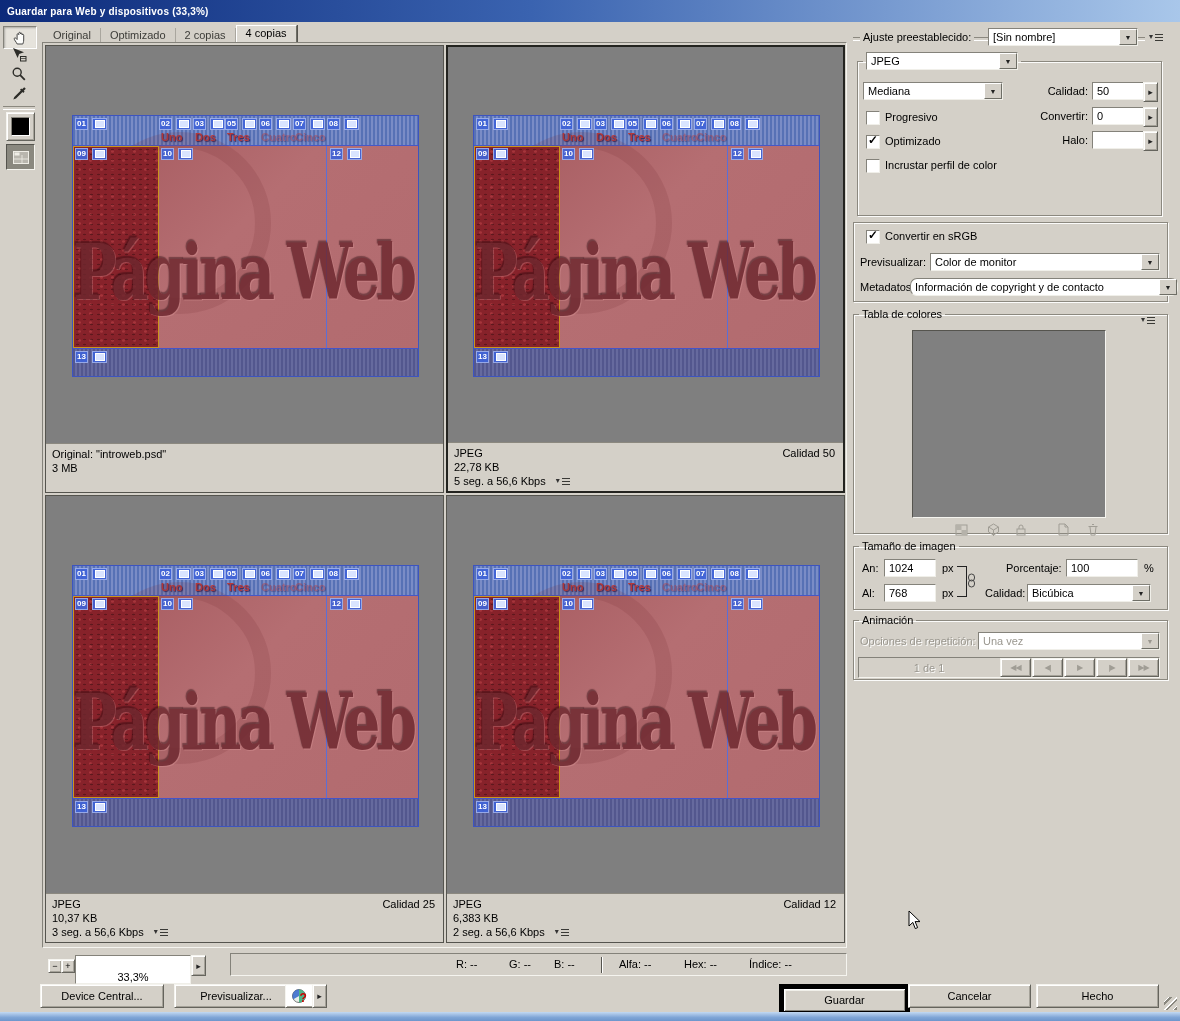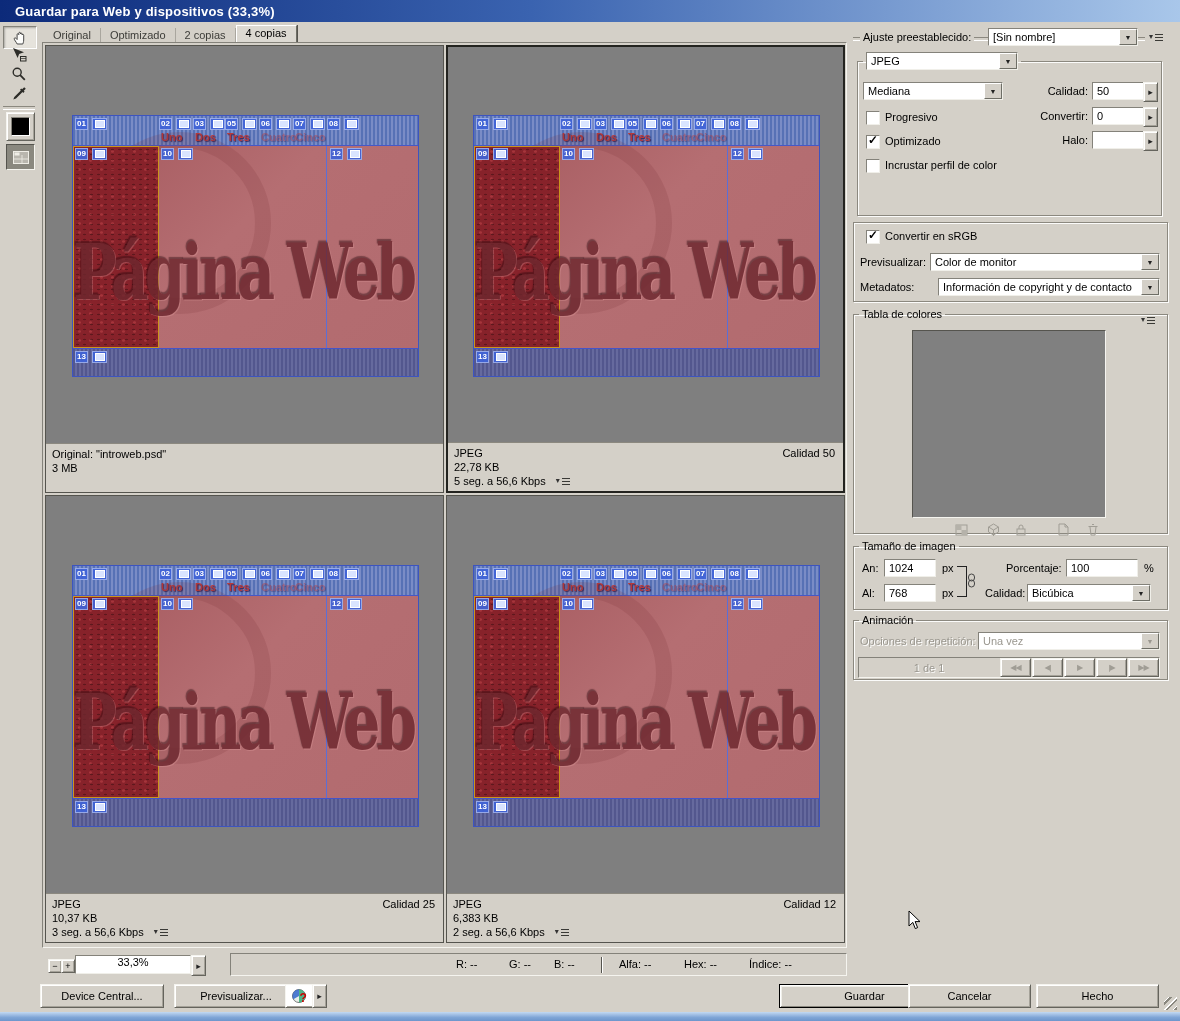--- a/index.html
+++ b/index.html
@@ -2,31 +2,31 @@
 <html><head>
 <meta charset="utf-8">
 <style>
   html,body{margin:0;padding:0;background:#555;}
   #screen{position:relative;width:1180px;height:1021px;background:#d4d0c8;overflow:hidden;
           font-family:"Liberation Sans",sans-serif;font-size:11px;color:#000;}
   
   .titlebar{position:absolute;left:0;top:0;width:100%;height:22px;
             background:linear-gradient(90deg,#0c2a7a 0%,#3a63b0 45%,#a9c7ea 100%);
             display:flex;align-items:center;}
-  .title-text{color:#fff;font-weight:bold;font-size:13px;padding-left:15px;letter-spacing:.2px;}
+  .title-text{color:#fff;font-weight:bold;font-size:10px;padding-left:7px;letter-spacing:.2px;}
   .bottom-strip{position:absolute;left:0;bottom:0;width:100%;height:9px;
                 background:linear-gradient(180deg,#c3d9f2,#7fa5d6 60%,#6d96cc);}
   .grip{position:absolute;right:3px;bottom:11px;width:13px;height:13px;
         background:repeating-linear-gradient(135deg,transparent 0 3px,#fff 3px 4px,#8a887f 4px 6px);}
   
   .raised{background:#d4d0c8;border:1px solid;border-color:#f5f4ef #65645d #65645d #f5f4ef;
           box-shadow:inset 1px 1px 0 #fff,inset -1px -1px 0 #a5a299;}
   .btn{position:absolute;height:22px;display:flex;align-items:center;justify-content:center;
        font-size:11px;cursor:default;}
-  .default-btn{border:1px solid #000000;box-shadow:inset 1px 1px 0 #fff,inset -1px -1px 0 #8a887f,inset 2px 2px 0 #f0efe9;padding-left:24px;}
+  .default-btn{border:5px solid #000000;box-shadow:inset 1px 1px 0 #fff,inset -1px -1px 0 #8a887f,inset 2px 2px 0 #f0efe9;}
   .combo{position:absolute;height:18px;display:flex;background:#fff;
          border:1px solid;border-color:#84827a #f0efe9 #f0efe9 #84827a;box-sizing:border-box;}
   .combo-text{flex:1;padding:2px 4px 0 4px;white-space:nowrap;overflow:hidden;font-size:11px;}
   .combo-btn{width:16px;background:#d4d0c8;border:1px solid;border-color:#fff #6e6e66 #6e6e66 #fff;
              display:flex;align-items:center;justify-content:center;flex:0 0 16px;}
   .combo-btn::after{content:"\25BC";font-size:7px;color:#222;}
   .combo.dim .combo-text{color:#9a978f;}
   .combo.dim .combo-btn::after{color:#9a978f;}
   .txt{position:absolute;height:18px;box-sizing:border-box;background:#fff;
        border:1px solid;border-color:#84827a #f0efe9 #f0efe9 #84827a;
@@ -108,23 +108,23 @@
   .cticon{position:absolute;width:18px;height:15px;display:flex;align-items:center;justify-content:center;}
   .pbbar{position:absolute;display:flex;align-items:stretch;background:#d4d0c8;
          border:1px solid;border-color:#84827a #f5f4ef #f5f4ef #84827a;box-sizing:border-box;}
   .pb{width:29px;display:flex;align-items:center;justify-content:center;font-size:8px;
       letter-spacing:-1px;color:#a09d95;margin-left:1px;}
   .framecount{flex:1;display:flex;align-items:center;justify-content:center;color:#9a978f;text-shadow:1px 1px 0 #fff;}
   
   .status{position:absolute;left:42px;top:953px;width:805px;height:24px;}
   .zoombtn{position:absolute;width:12px;height:12px;top:6px;display:flex;align-items:center;
            justify-content:center;font-size:9px;line-height:1;}
-  .zoomfield{position:absolute;left:33px;top:2px;width:116px;height:19px;background:#fff;
+  .zoomfield{position:absolute;left:33px;top:2px;width:116px;height:29px;background:#fff;
              border:1px solid;border-color:#84827a #f0efe9 #f0efe9 #84827a;box-sizing:border-box;
-             display:flex;align-items:flex-start;justify-content:center;}
+             display:flex;align-items:flex-end;justify-content:center;}
   .arrow-btn{position:absolute;display:flex;align-items:center;justify-content:center;}
   .arrow-btn::after{content:"\25B8";font-size:9px;color:#222;}
   .status-main{position:absolute;left:188px;top:0;width:617px;height:23px;background:#d4d0c8;
                border:1px solid;border-color:#84827a #f5f4ef #f5f4ef #84827a;box-sizing:border-box;}
   .status-main .lbl{top:4px;}
   .vdiv{position:absolute;left:370px;top:3px;width:1px;height:16px;background:#55544e;box-shadow:1px 0 0 #fff;}
   
   .cursor{position:absolute;left:908px;top:910px;z-index:50;pointer-events:none;}
 </style>
 </head>
@@ -510,21 +510,21 @@
 
     <div class="grp" style="left:0;top:196px;width:313px;height:78px;">
       <span class="chk on" style="left:12px;top:7px;"></span>
       <span class="lbl" style="left:31px;top:7px;">Convertir en sRGB</span>
       <span class="lbl" style="left:6px;top:33px;">Previsualizar:</span>
       <div class="combo" style="left:76px;top:30px;width:230px;">
         <span class="combo-text">Color de monitor</span>
         <span class="combo-btn"></span>
       </div>
       <span class="lbl" style="left:6px;top:58px;">Metadatos:</span>
-      <div class="combo" style="left:84px;top:55px;width:222px;">
+      <div class="combo" style="left:56px;top:55px;width:268px;border-radius:7px;">
         <span class="combo-text">Información de copyright y de contacto</span>
         <span class="combo-btn"></span>
       </div>
     </div>
 
     <fieldset class="grp" style="left:0;top:282px;width:313px;height:224px;">
       <legend>Tabla de colores</legend>
       <span class="mi" style="position:absolute;right:10px;top:-4px;background:#d4d0c8;padding:0 2px;"></span>
       <div class="ctable"></div>
       <div class="cticon" style="left:98px;top:202px;">

